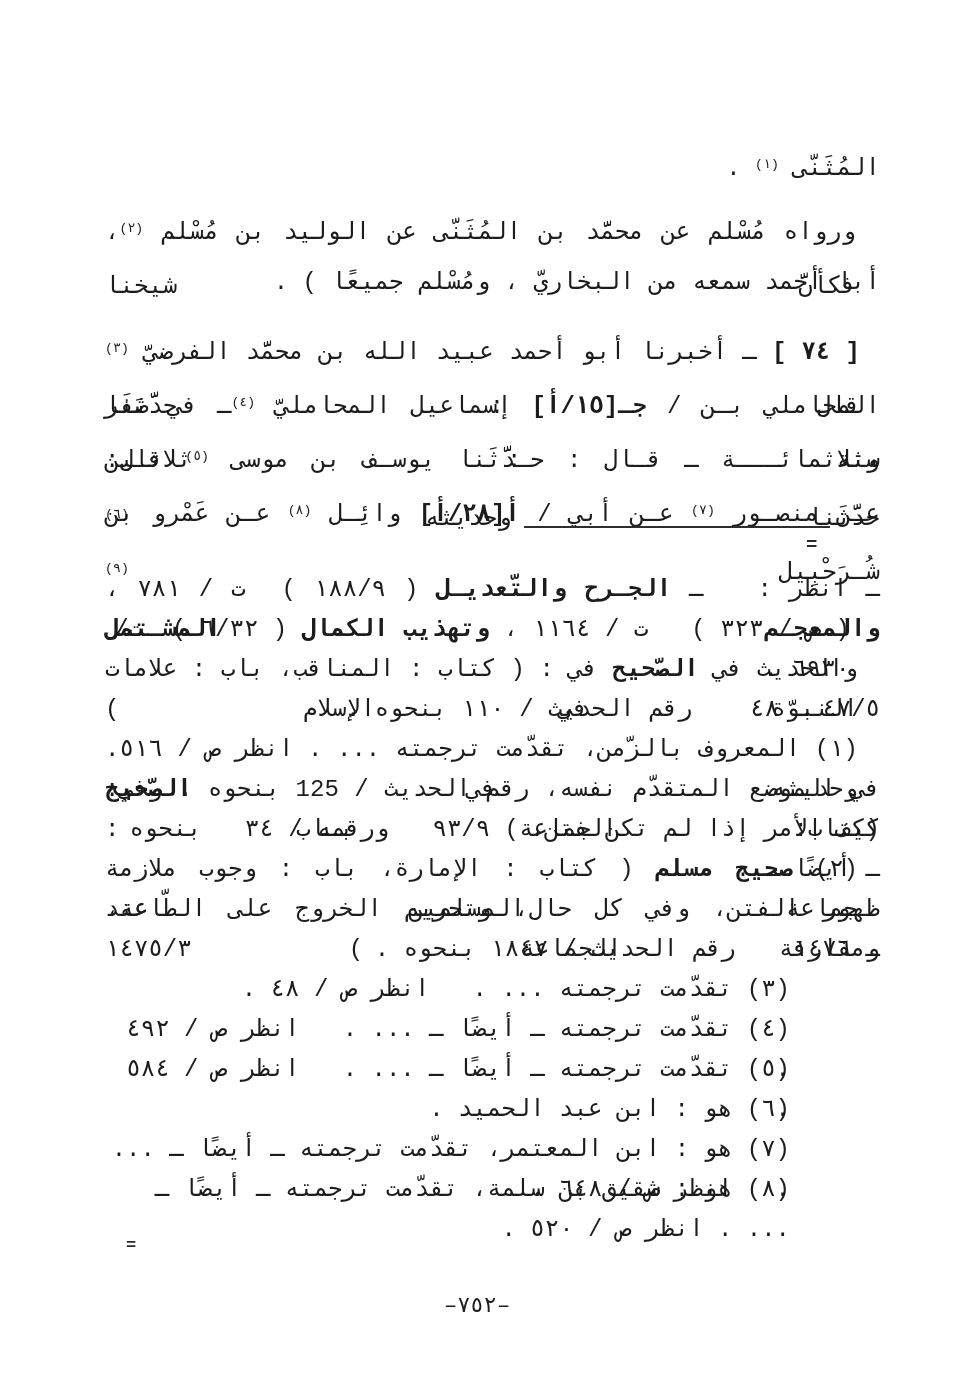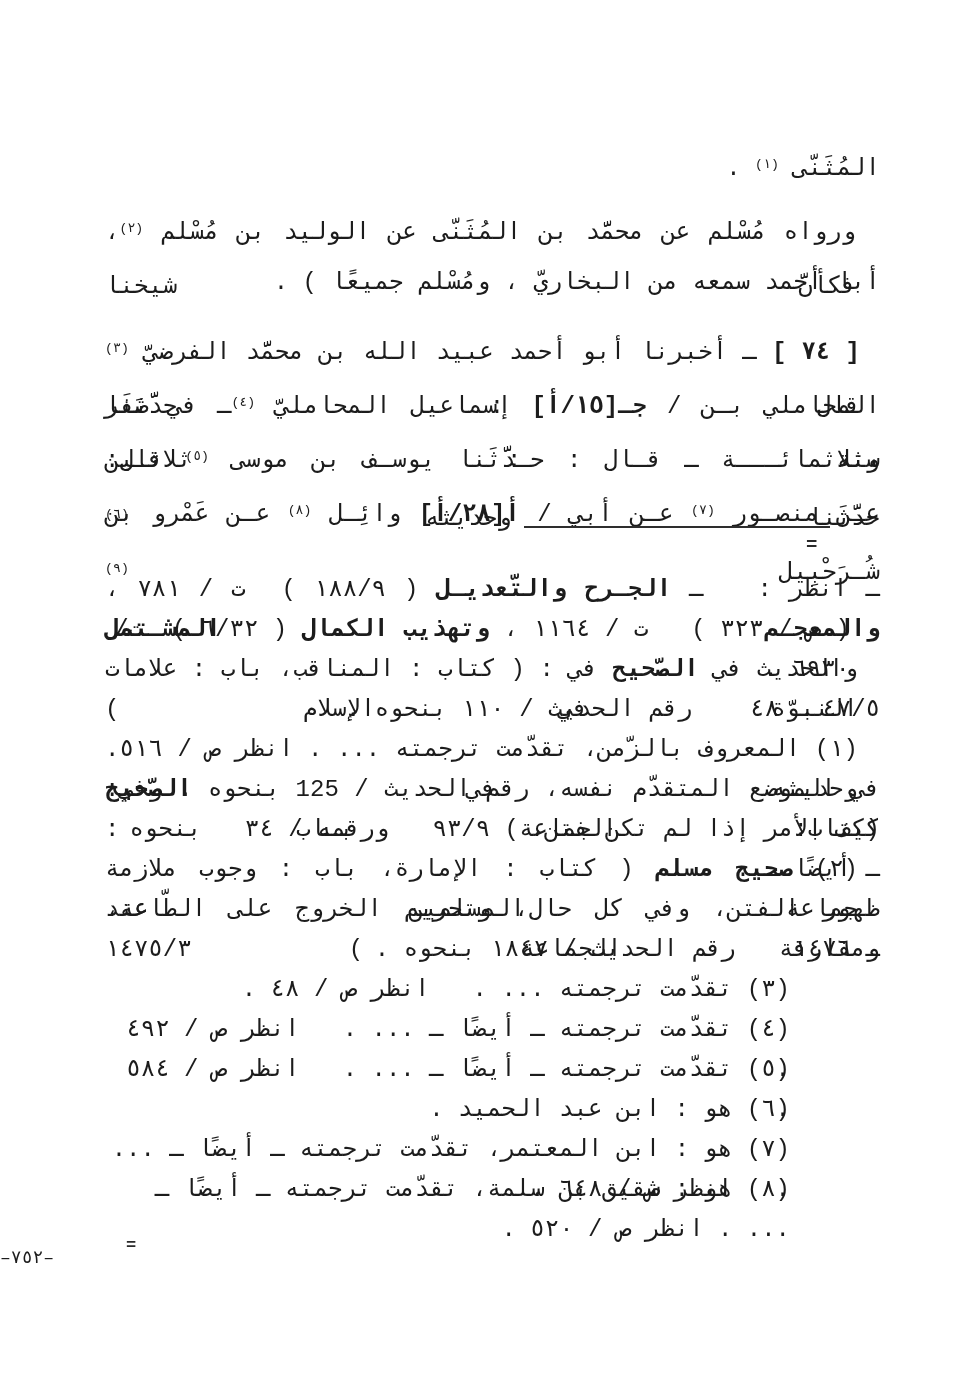--- a/index.html
+++ b/index.html
@@ -38,23 +38,23 @@
     position:absolute;
     font-size:19px;
     font-weight:bold;
     color:#2a2a2a;
     direction:ltr;
   }
   .eq-top{left:806px;top:534px;}
   .eq-bottom{left:126px;top:1236px;font-size:17px;}
   .page-number{
     position:absolute;
-    top:1246px;left:0;width:954px;
-    text-align:left;
-    font-size:18px;
+    top:1292px;left:0;width:954px;
+    text-align:center;
+    font-size:22px;
     letter-spacing:2px;
   }
 </style>
 </head>
 <body>
 
 <div class="page">
 
   <div id="main-block" class="block" style="top:138px;">
       <div class="line start"><span>المُثَنّى </span><span class="sup">(١)</span><span> .</span></div>

